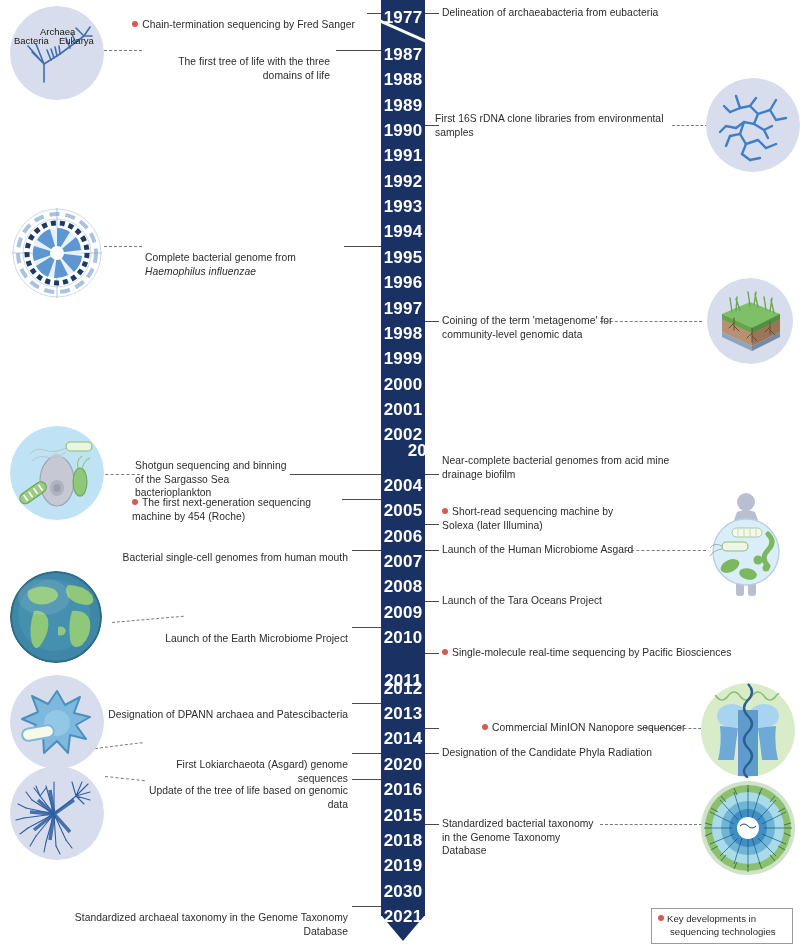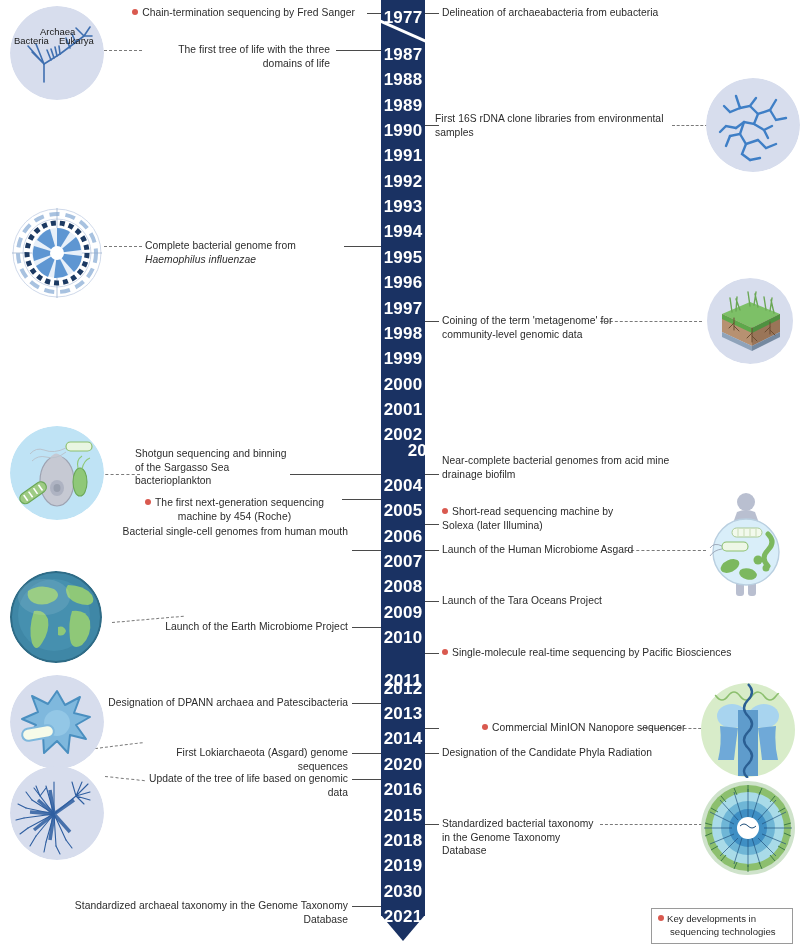--- a/index.html
+++ b/index.html
@@ -74,21 +74,21 @@
 
   
   .label {
     position: absolute;
     font-size: 10.3px;
     line-height: 13.5px;
     color: #2b2b2b;
     letter-spacing: 0.05px;
   }
   .label.right { text-align: left; }
-  .label.left  { text-align: right; }
+  .label.left  { text-align: right; margin-top: 12px; }
   .label i { font-style: italic; }
 
   .dot {
     display: inline-block;
     width: 6px; height: 6px;
     border-radius: 50%;
     background: #d9594f;
     vertical-align: middle;
     margin-right: 4px;
     position: relative;
@@ -266,25 +266,25 @@
   </div>
 
   <div class="label left" style="left:145px; top:239px; width:195px; text-align:left;">
     <span>Complete bacterial genome from <i>Haemophilus influenzae</i></span>
   </div>
 
   <div class="label left" style="left:135px; top:447px; width:152px; text-align:left;">
     <span>Shotgun sequencing and binning of the Sargasso Sea bacterioplankton</span>
   </div>
 
-  <div class="label left" style="left:132px; top:496px; width:205px; text-align:center; text-indent:0;">
+  <div class="label left" style="left:132px; top:484px; width:205px; text-align:left; text-indent:0;">
     <span class="dot"></span><span>The first next-generation sequencing machine by 454 (Roche)</span>
   </div>
 
-  <div class="label left" style="left:100px; top:525px; width:248px;">
+  <div class="label left" style="left:100px; top:539px; width:248px;">
     <span>Bacterial single-cell genomes from human mouth</span>
   </div>
 
   <div class="label left" style="left:150px; top:620px; width:198px;">
     <span>Launch of the Earth Microbiome Project</span>
   </div>
 
   <div class="label left" style="left:98px; top:696px; width:250px;">
     <span>Designation of DPANN archaea and Patescibacteria</span>
   </div>

